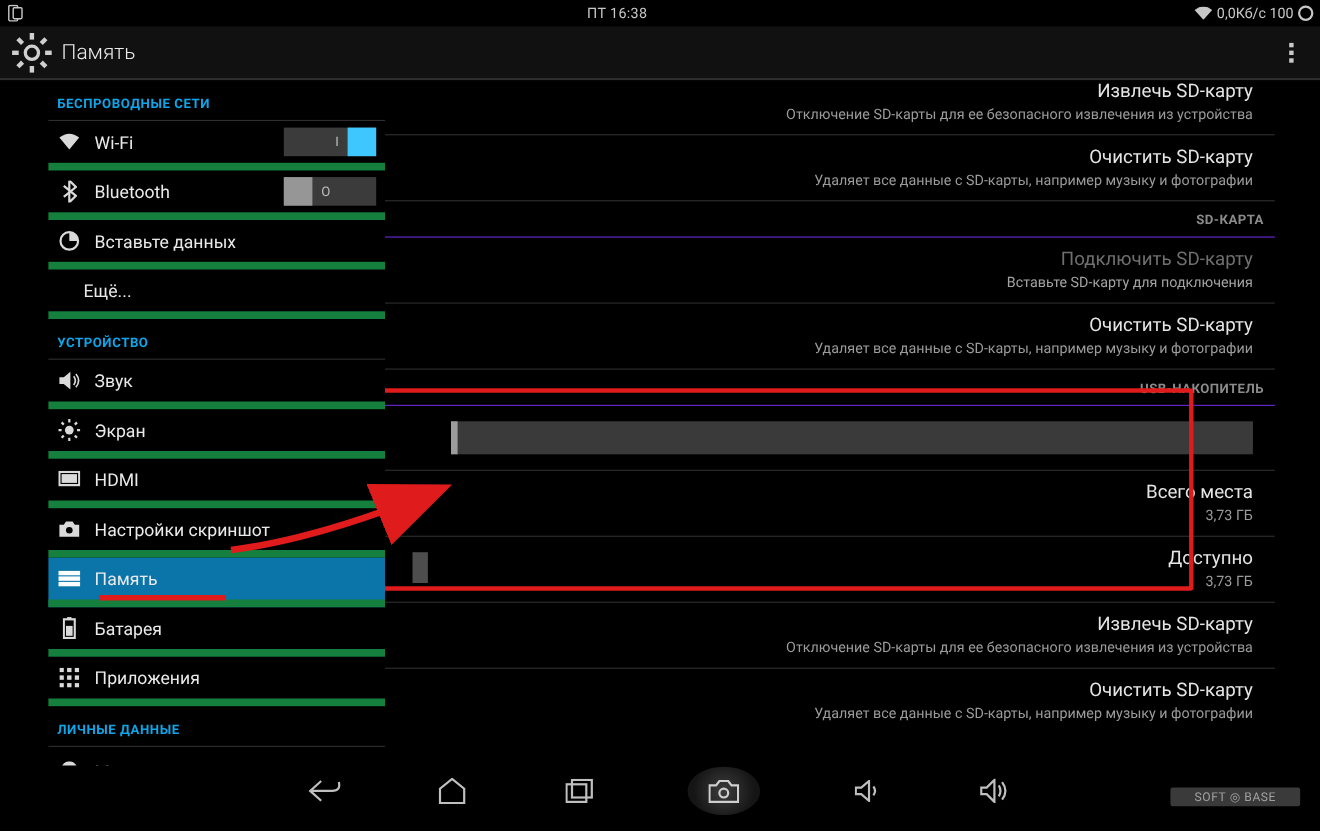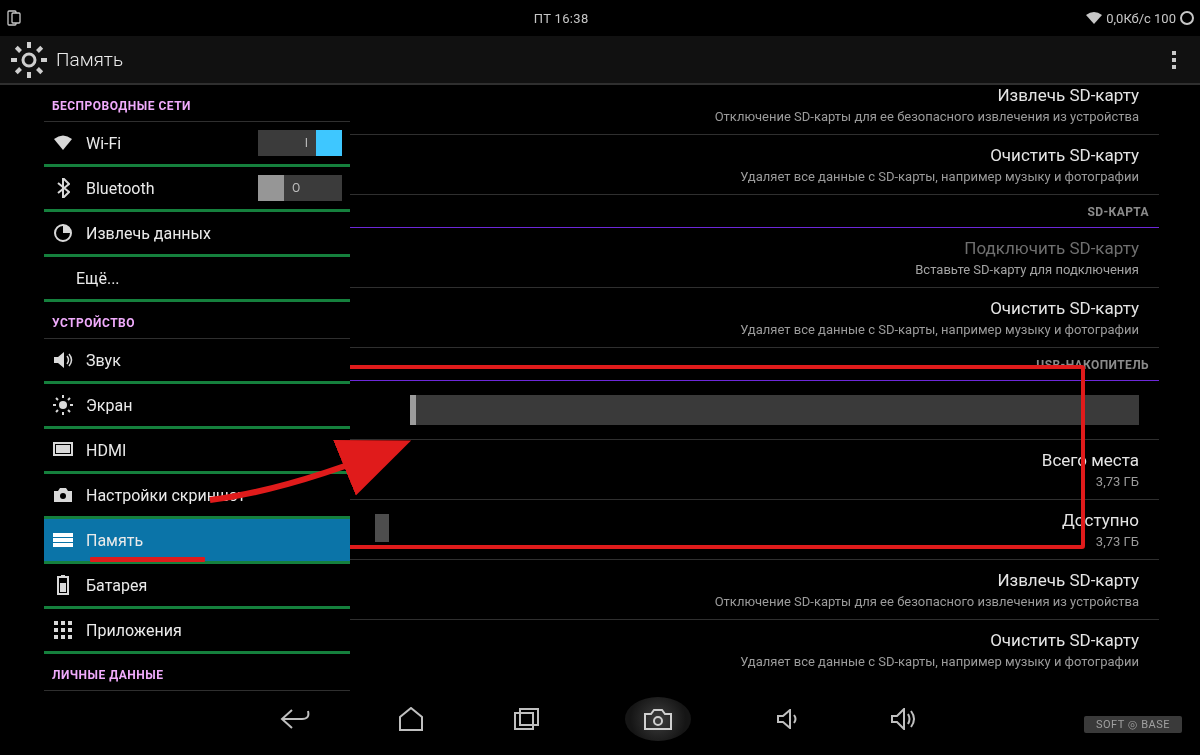--- a/index.html
+++ b/index.html
@@ -1,41 +1,41 @@
 <!DOCTYPE html>
 <html><head>
 <meta charset="utf-8">
 <style>
   * { margin:0; padding:0; box-sizing:border-box; font-family:"Roboto","Helvetica Neue",Arial,sans-serif; }
   body { width:1200px; height:755px; background:#000; color:#fff; overflow:hidden; position:relative; }
 
   
-  .status-bar { height:36px; background:#000; display:flex; align-items:center; color:#c7c7c7; font-size:13px; padding:0 6px; }
+  .status-bar { height:24px; background:#000; display:flex; align-items:center; color:#c7c7c7; font-size:13px; padding:0 6px; }
   .sb-left { width:30px; display:flex; align-items:center; }
   .sb-center { flex:1; text-align:center; letter-spacing:.3px; }
   .sb-right { display:flex; align-items:center; gap:4px; font-size:13px;justify-content:flex-end; }
   .sb-right .wifi-ico { display:inline-block; }
   .sb-circle { width:14px; height:14px; border:2px solid #c7c7c7; border-radius:50%; display:inline-block; }
 
   
   .action-bar { height:49px; background:#111; border-bottom:2px solid #2f2f2f; display:flex; align-items:center; padding:0 10px; }
   .action-bar .gear { width:38px; height:38px; }
   .action-bar .title { font-size:19px; font-weight:300; margin-left:8px; color:#eaeaea; }
   .action-bar .spacer { flex:1; }
   .action-bar .overflow { width:32px; display:flex; flex-direction:column; align-items:center; gap:3px; cursor:pointer; }
   .action-bar .overflow span { width:4px; height:4px; background:#c9c9c9; }
 
   
   .body-area { display:flex; height:623px; background:#000; }
   .sidebar { width:350px; overflow:hidden; padding-left:44px; }
   .content { flex:1; overflow:hidden; position:relative; padding-right:41px;text-align:right; }
 
-  .section-header { font-size:12px; font-weight:700; color:#f0abfc; letter-spacing:.5px; padding:14px 8px 8px; border-bottom:1px solid #2f2f2f; }
-
-  .side-item { display:flex; align-items:center; height:45px; padding:0 8px; border-bottom:3px solid #15803d; cursor:pointer; }
+  .section-header { font-size:12px; font-weight:700; color:#0ea5e9; letter-spacing:.5px; padding:14px 8px 8px; border-bottom:1px solid #2f2f2f; }
+
+  .side-item { display:flex; align-items:center; height:45px; padding:0 8px; border-bottom:7px solid #15803d; cursor:pointer; }
   .side-item.selected { background:#0b74a8; }
   .side-item .ico { width:22px; height:22px; display:flex; align-items:center; justify-content:center; margin-right:12px; }
   .side-item .label { font-size:16px; color:#eaeaea; }
   .side-item .toggle { margin-left:auto; width:84px; height:26px; background:#3b3b3b; display:flex; align-items:center; font-size:12px; color:#bdbdbd; }
   .toggle.on { justify-content:flex-end; }
   .toggle.on::after { content:""; background:#3ec7ff; width:26px; height:26px; }
   .toggle.off { justify-content:flex-start; padding-left:0; }
   .toggle.off::before { content:""; background:#969696; width:26px; height:26px; }
   .toggle .tlabel { padding:0 8px; }
   .side-item.more .label { margin-left:24px; }
@@ -56,21 +56,21 @@
   .storage-bar-wrap { padding:14px 20px 14px 60px; border-bottom:1px solid #2f2f2f; position:relative; }
   .storage-bar { height:30px; background:#3a3a3a; position:relative; }
   .storage-bar .used { position:absolute; left:0; top:0; bottom:0; width:6px; background:#9c9c9c; }
 
   .red-box { position:absolute; border:4px solid #e01b1b; border-radius:3px; pointer-events:none; }
 
   
   .nav-bar { position:absolute; bottom:14px; left:0; right:0; height:44px; background:#000; display:flex; align-items:center; justify-content:center; gap:80px; }
   .nav-bar .nbtn { width:36px; height:36px; display:flex; align-items:center; justify-content:center; cursor:pointer; }
   .nav-bar .nbtn.cam { background:radial-gradient(circle,#3d3d3d 0%,#151515 70%); border-radius:50%; width:66px; height:44px; }
-  .softbase { position:absolute; right:18px; bottom:22px; font-size:11px; color:#a0a0a0; background:#3a3a3a; padding:2px 12px; border-radius:2px; letter-spacing:.5px; }
+  .softbase { position:absolute; right:18px; bottom:22px; font-size:11px; color:#a0a0a0; background:#3a3a3a; padding:2px 22px; border-radius:2px; letter-spacing:.5px; }
 
   
   .arrow-ann { position:absolute; pointer-events:none; }
 
   svg { display:block; }
 </style>
 </head>
 <body>
 
 <div class="status-bar">
@@ -149,21 +149,21 @@
         </div>
     </div>
 
     <div class="side-item">
       <span class="ico">
         <svg width="20" height="20" viewBox="0 0 20 20">
             <circle cx="10" cy="10" r="8" fill="none" stroke="#d9d9d9" stroke-width="2"></circle>
             <path d="M10 2 A8 8 0 0 1 18 10 L10 10 Z" fill="#d9d9d9"></path>
           </svg>
       </span>
-      <span class="label">Извлечь данных</span>
+      <span class="label">Вставьте данных</span>
     </div>
 
     <div class="side-item more">
       <span class="label">Ещё...</span>
     </div>
 
     <div class="section-header">УСТРОЙСТВО</div>
 
     <div class="side-item">
       <span class="ico">

